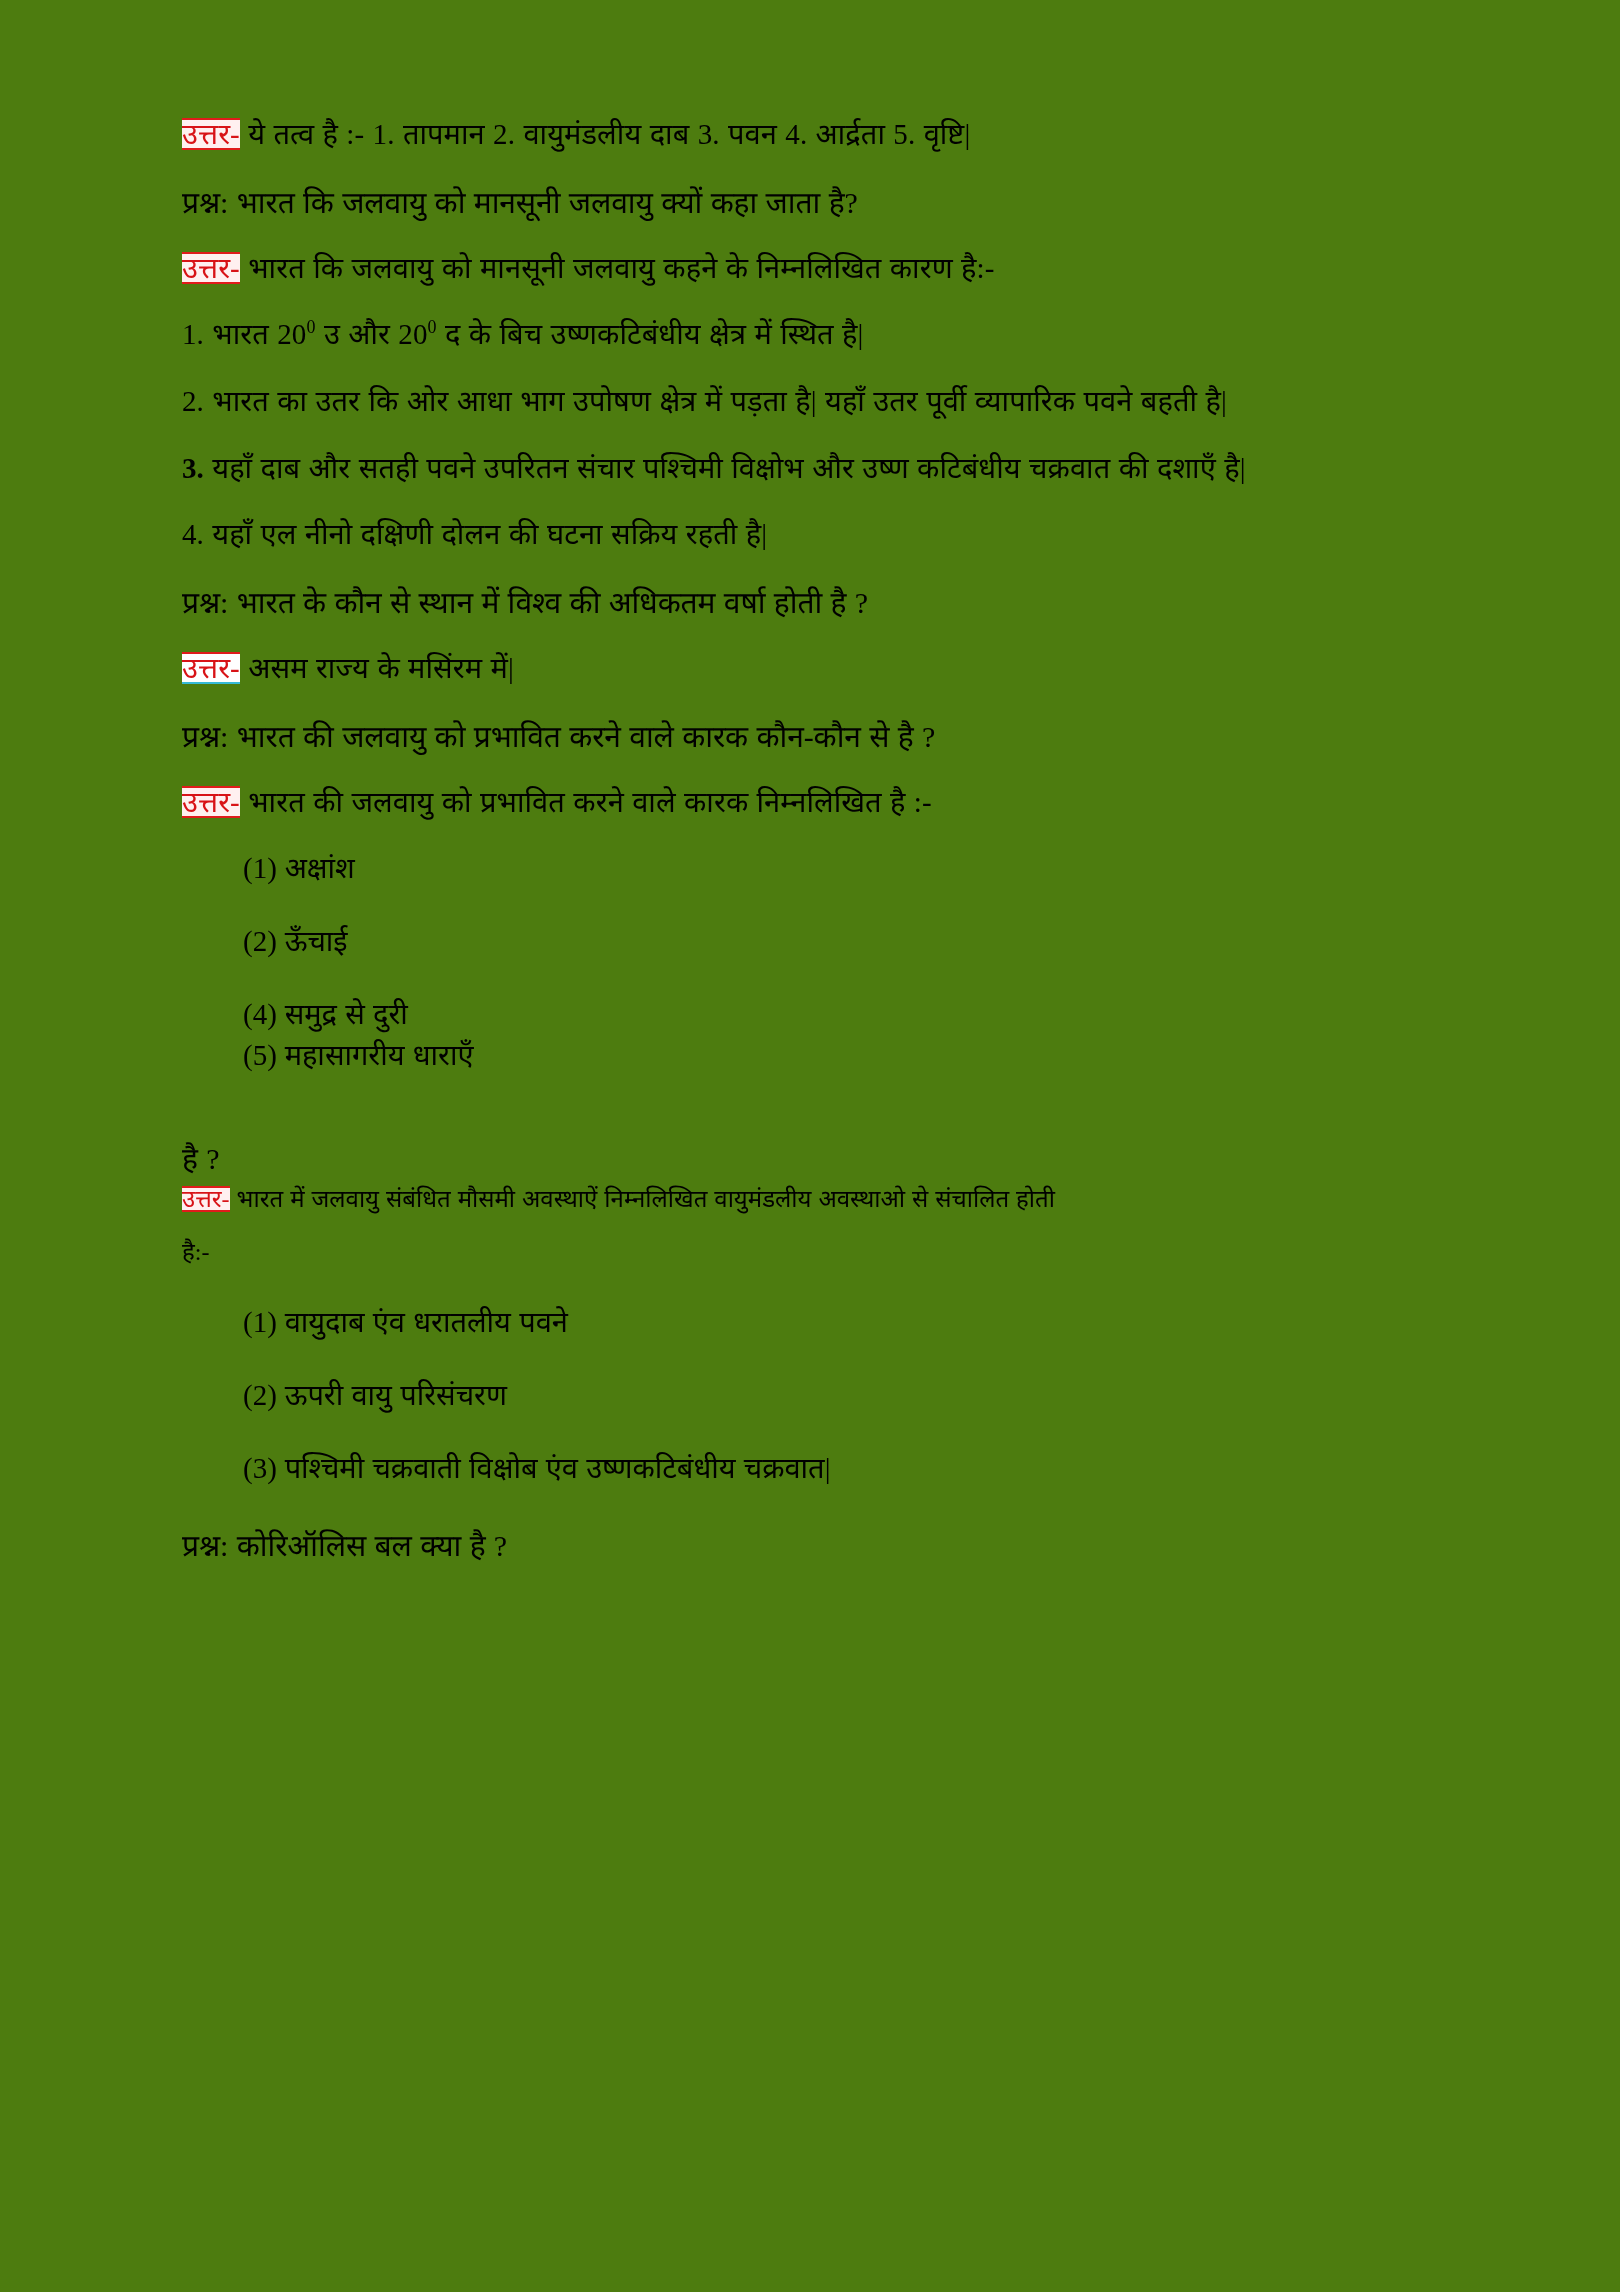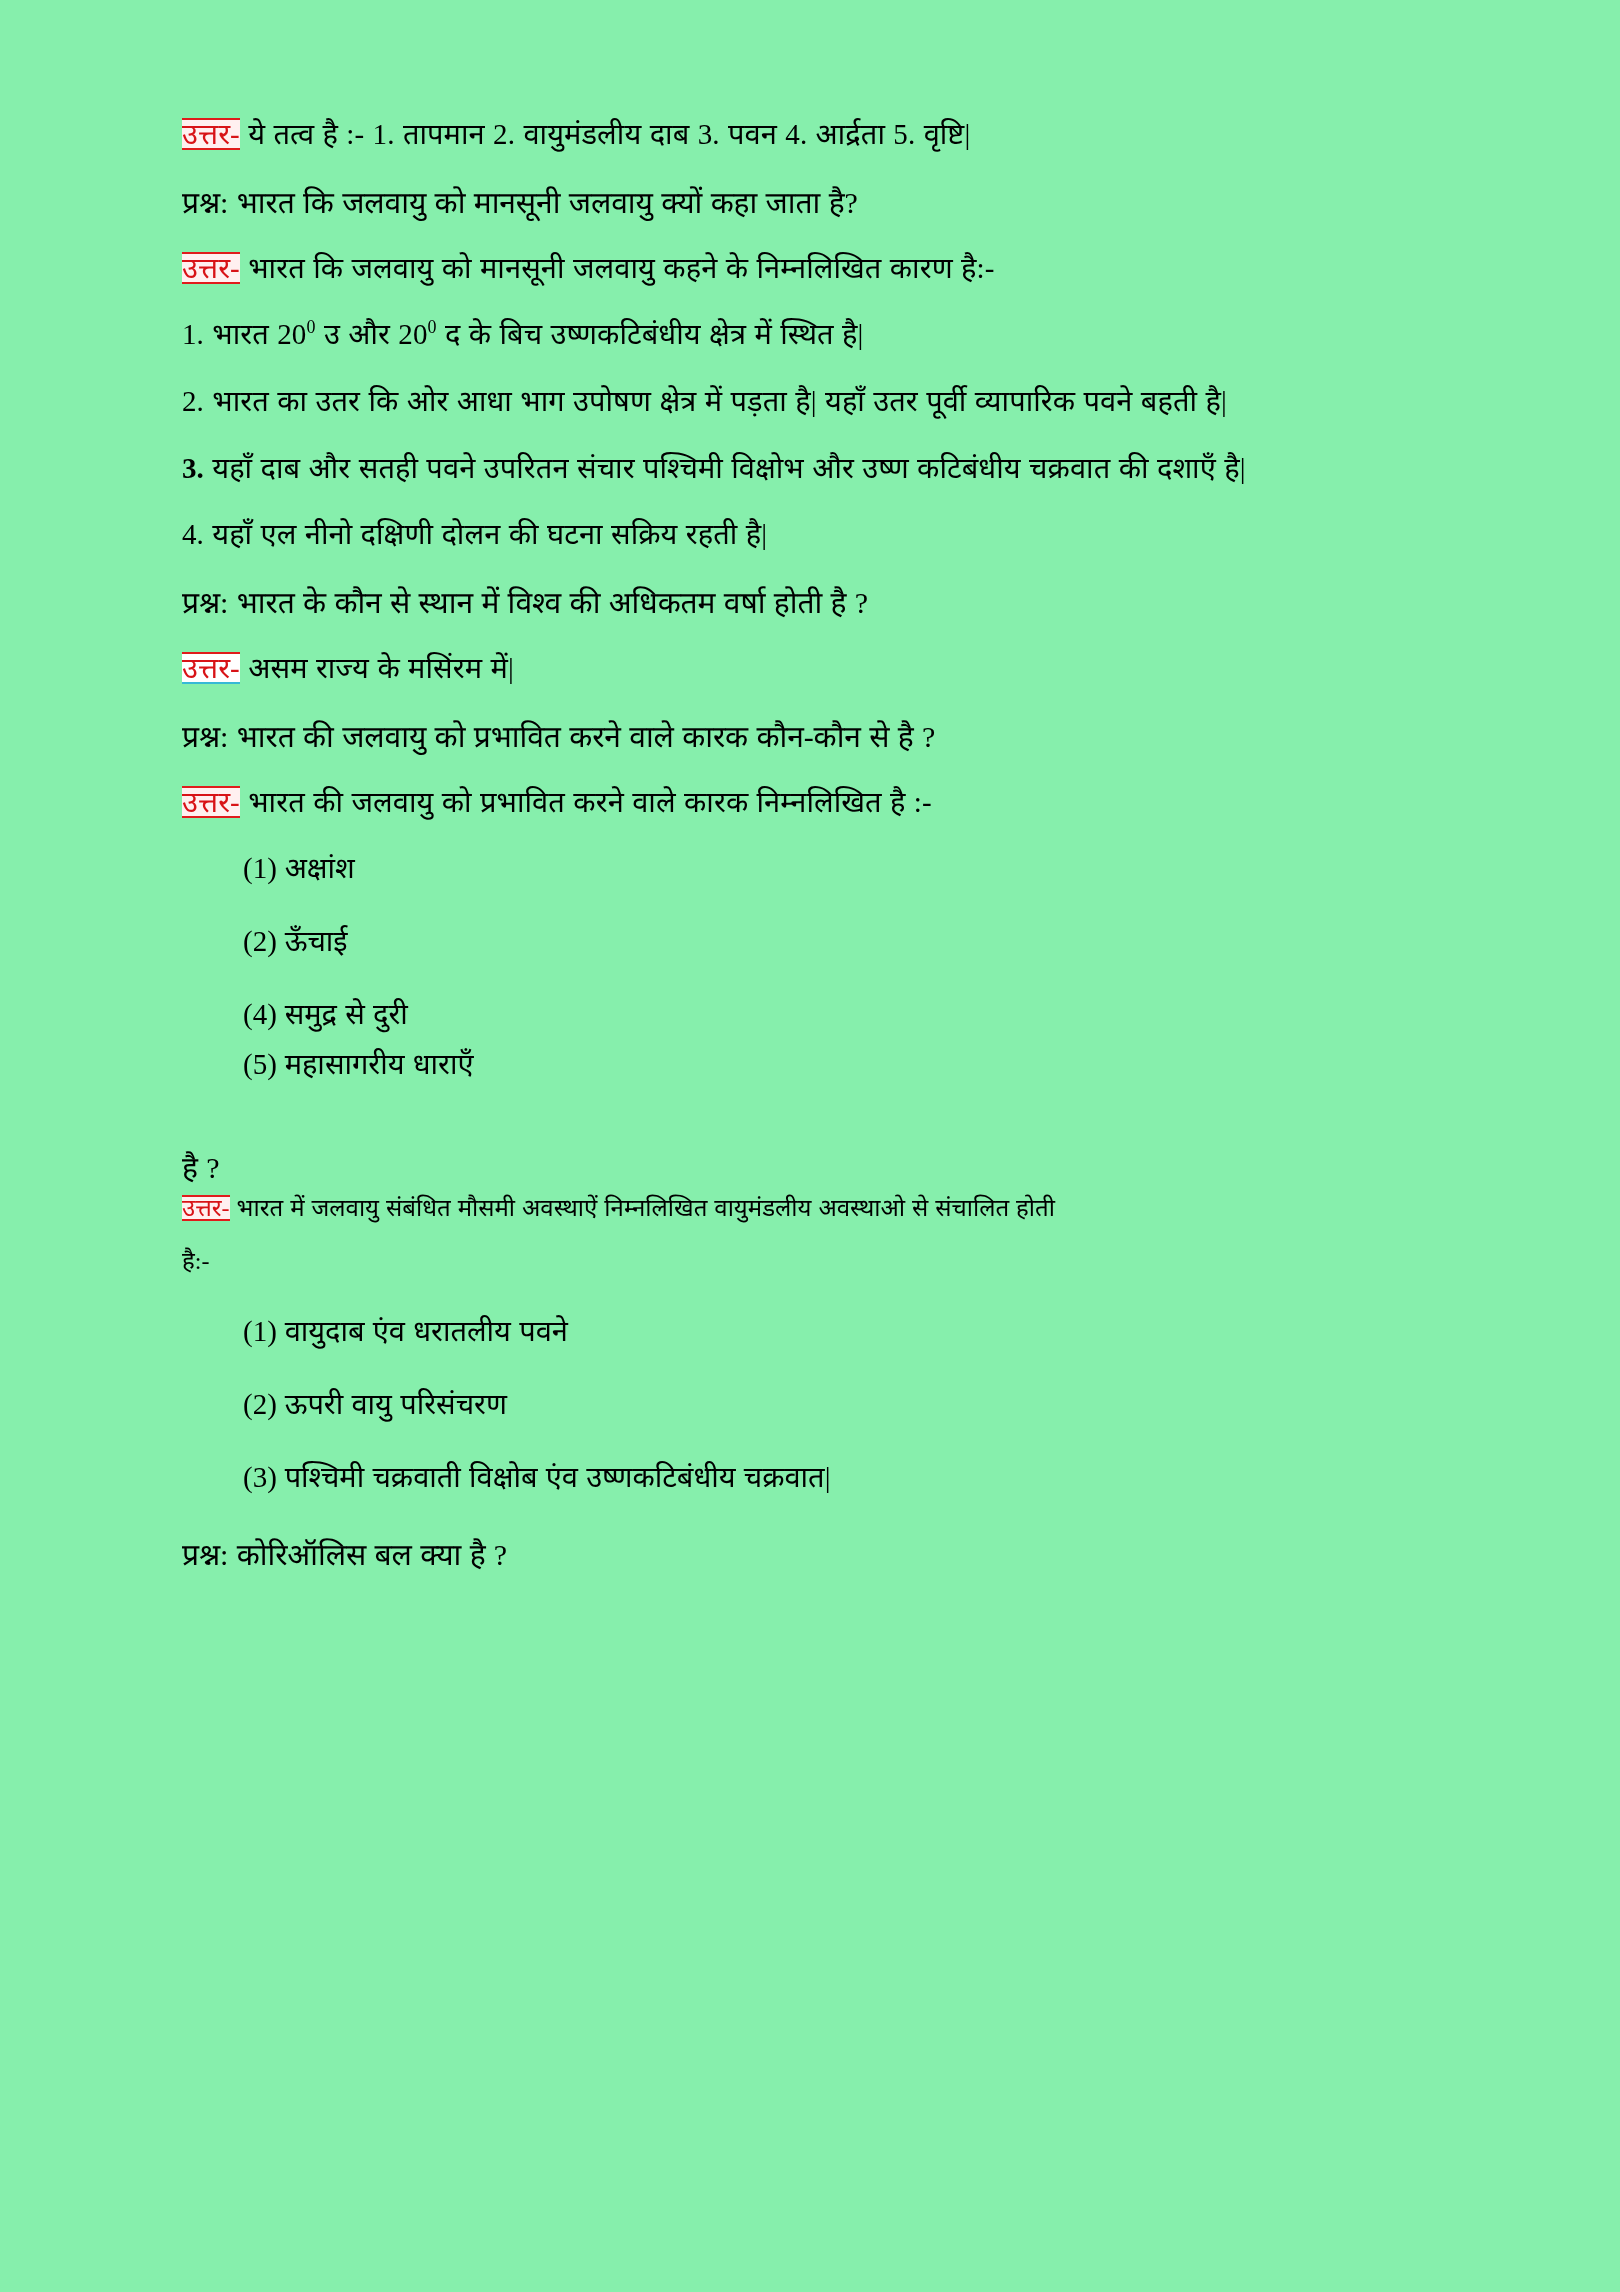--- a/index.html
+++ b/index.html
@@ -10,21 +10,21 @@
   }
   body {
     font-family: "Liberation Serif", "DejaVu Serif", serif;
     color: #000000;
   }
   .page {
     position: relative;
     width: 1620px;
     height: 2293px;
     margin: 0 auto;
-    background: #86efac;
+    background: #4d7c0f;
     box-sizing: border-box;
     padding: 116px 186px 0 182px;
     overflow: hidden;
   }
   .content {
     position: relative;
     width: 100%;
   }
 
   
@@ -70,21 +70,21 @@
 
   
   .sub-item {
     font-size: 29px;
     line-height: 1.30;
     margin: 0 0 35px 0;
     padding-left: 61px;
     word-spacing: 1px;
   }
   .sub-item.packed {
-    margin-bottom: 12px;
+    margin-bottom: 3px;
   }
   .sub-item.gap-after {
     margin-bottom: 39px;
   }
   .sub-item.gap-big {
     margin-bottom: 45px;
   }
   .sub-item .idx {
     margin-right: 7.8px;
   }

